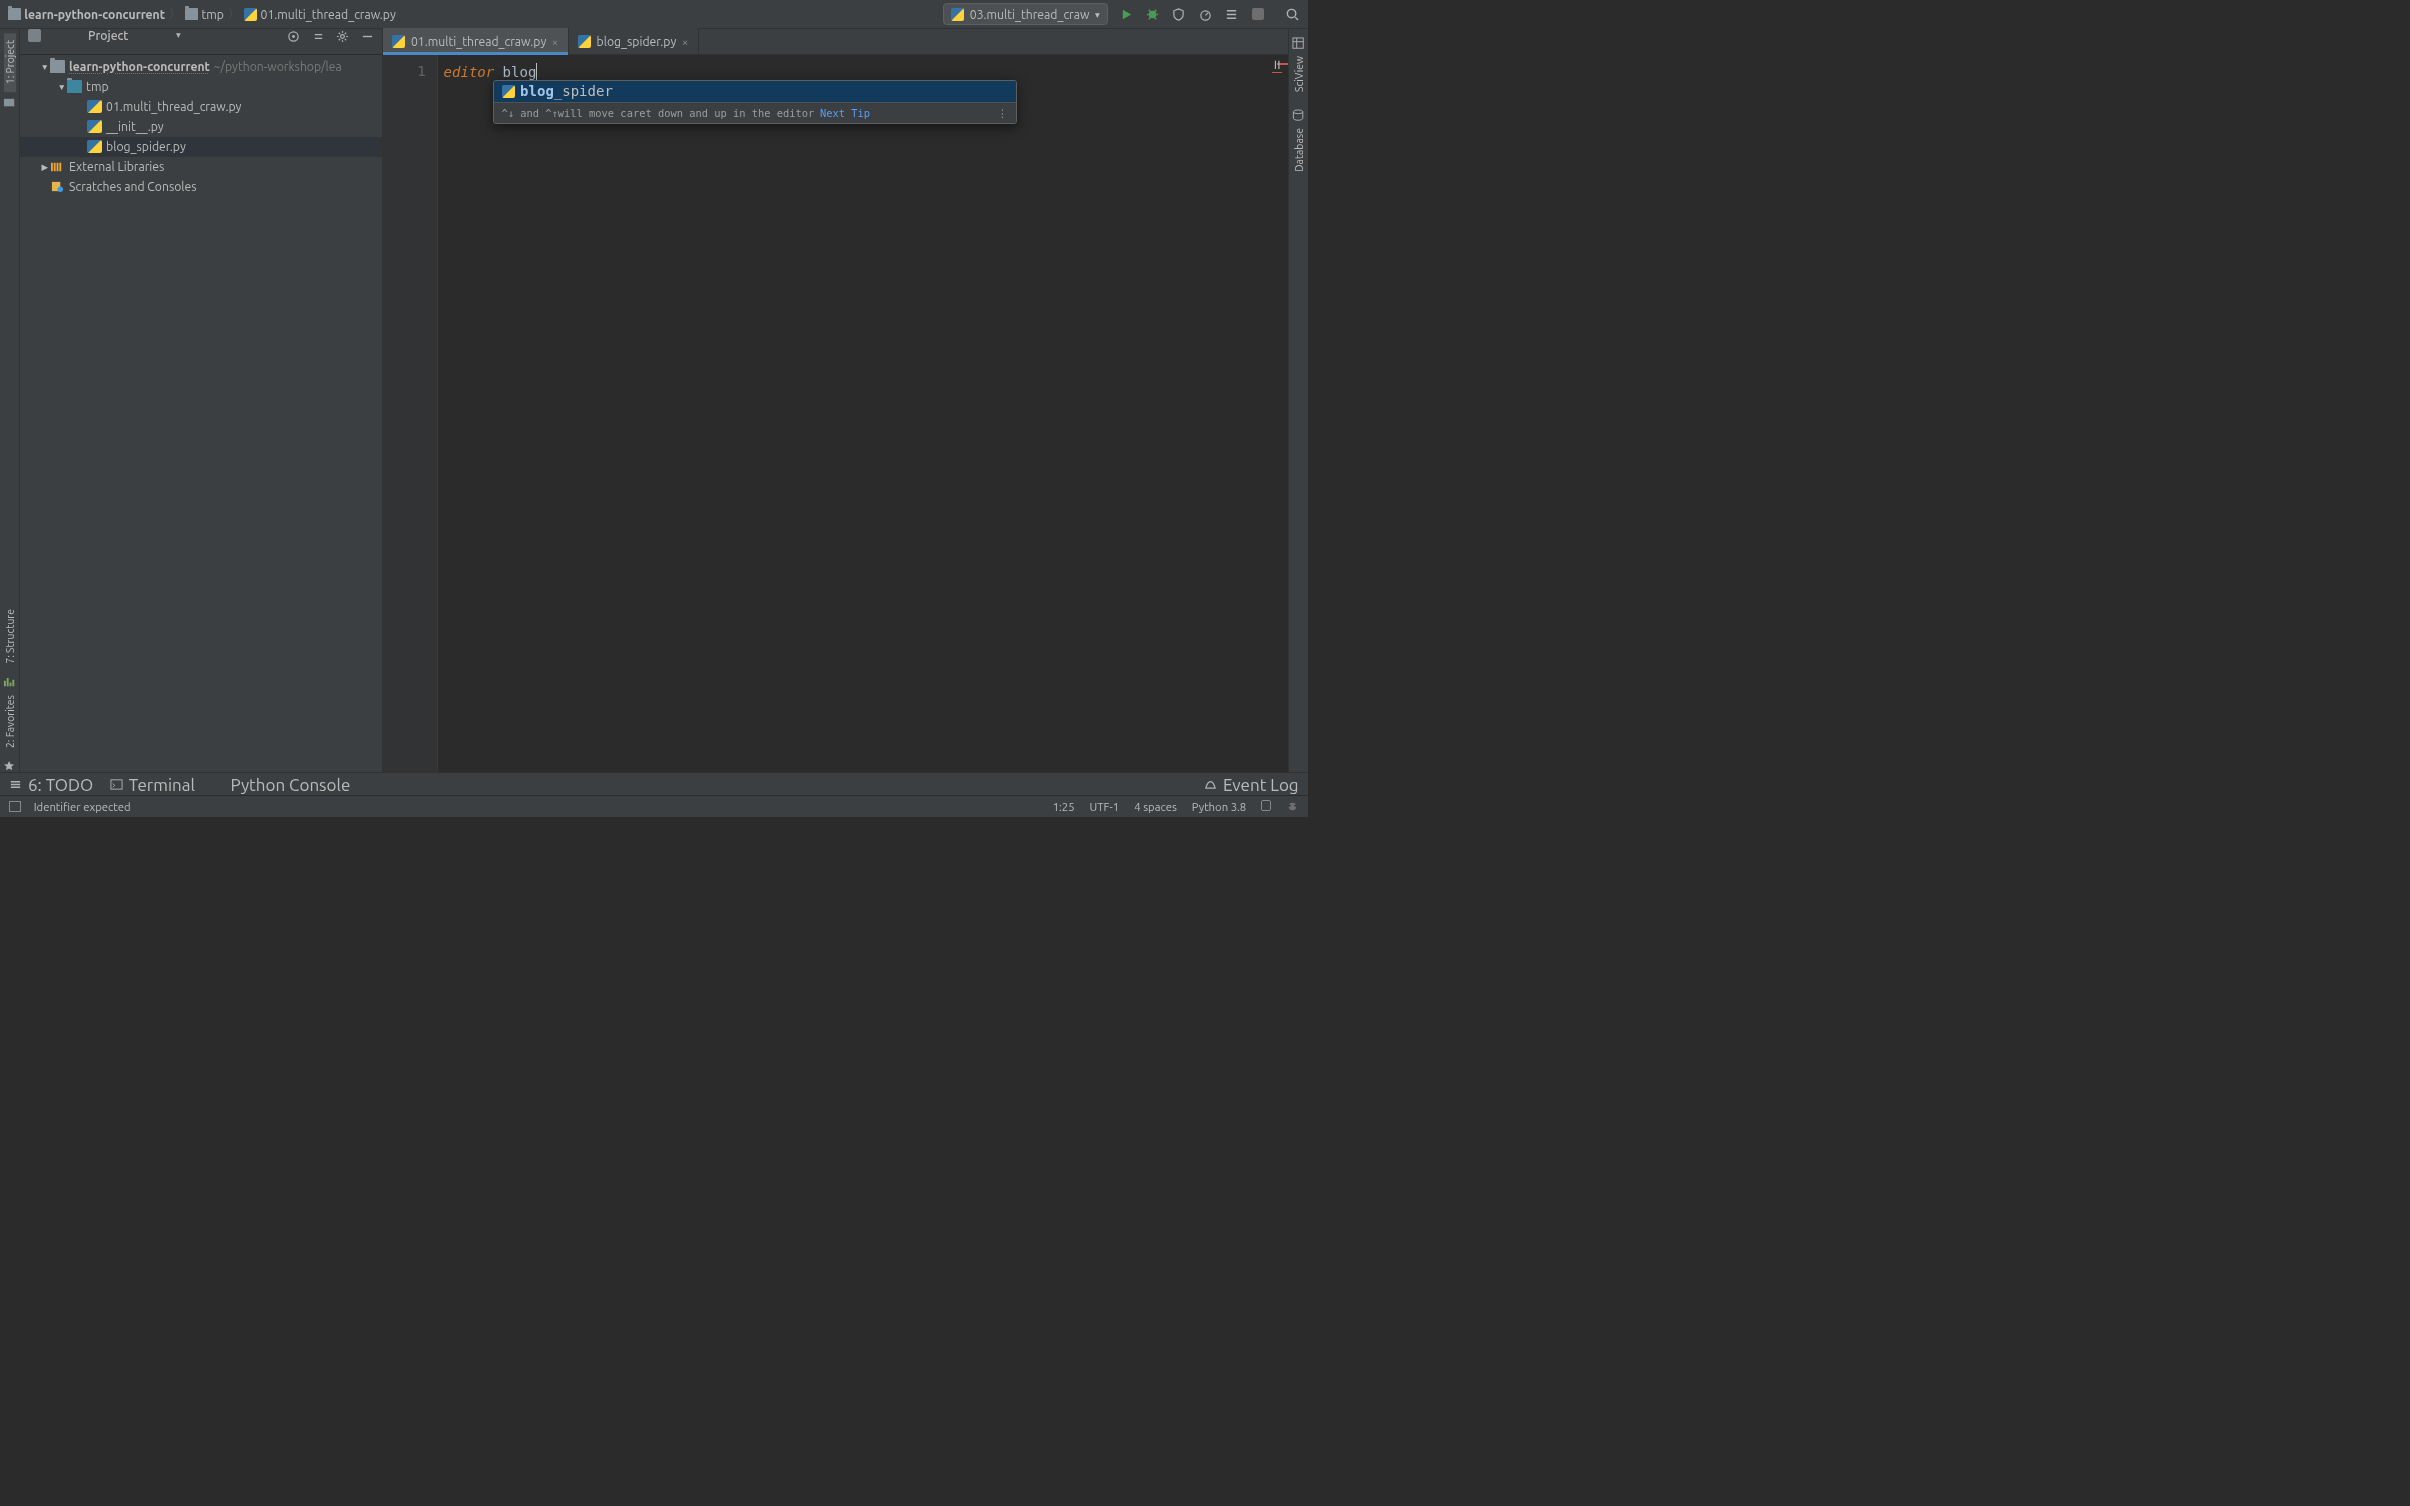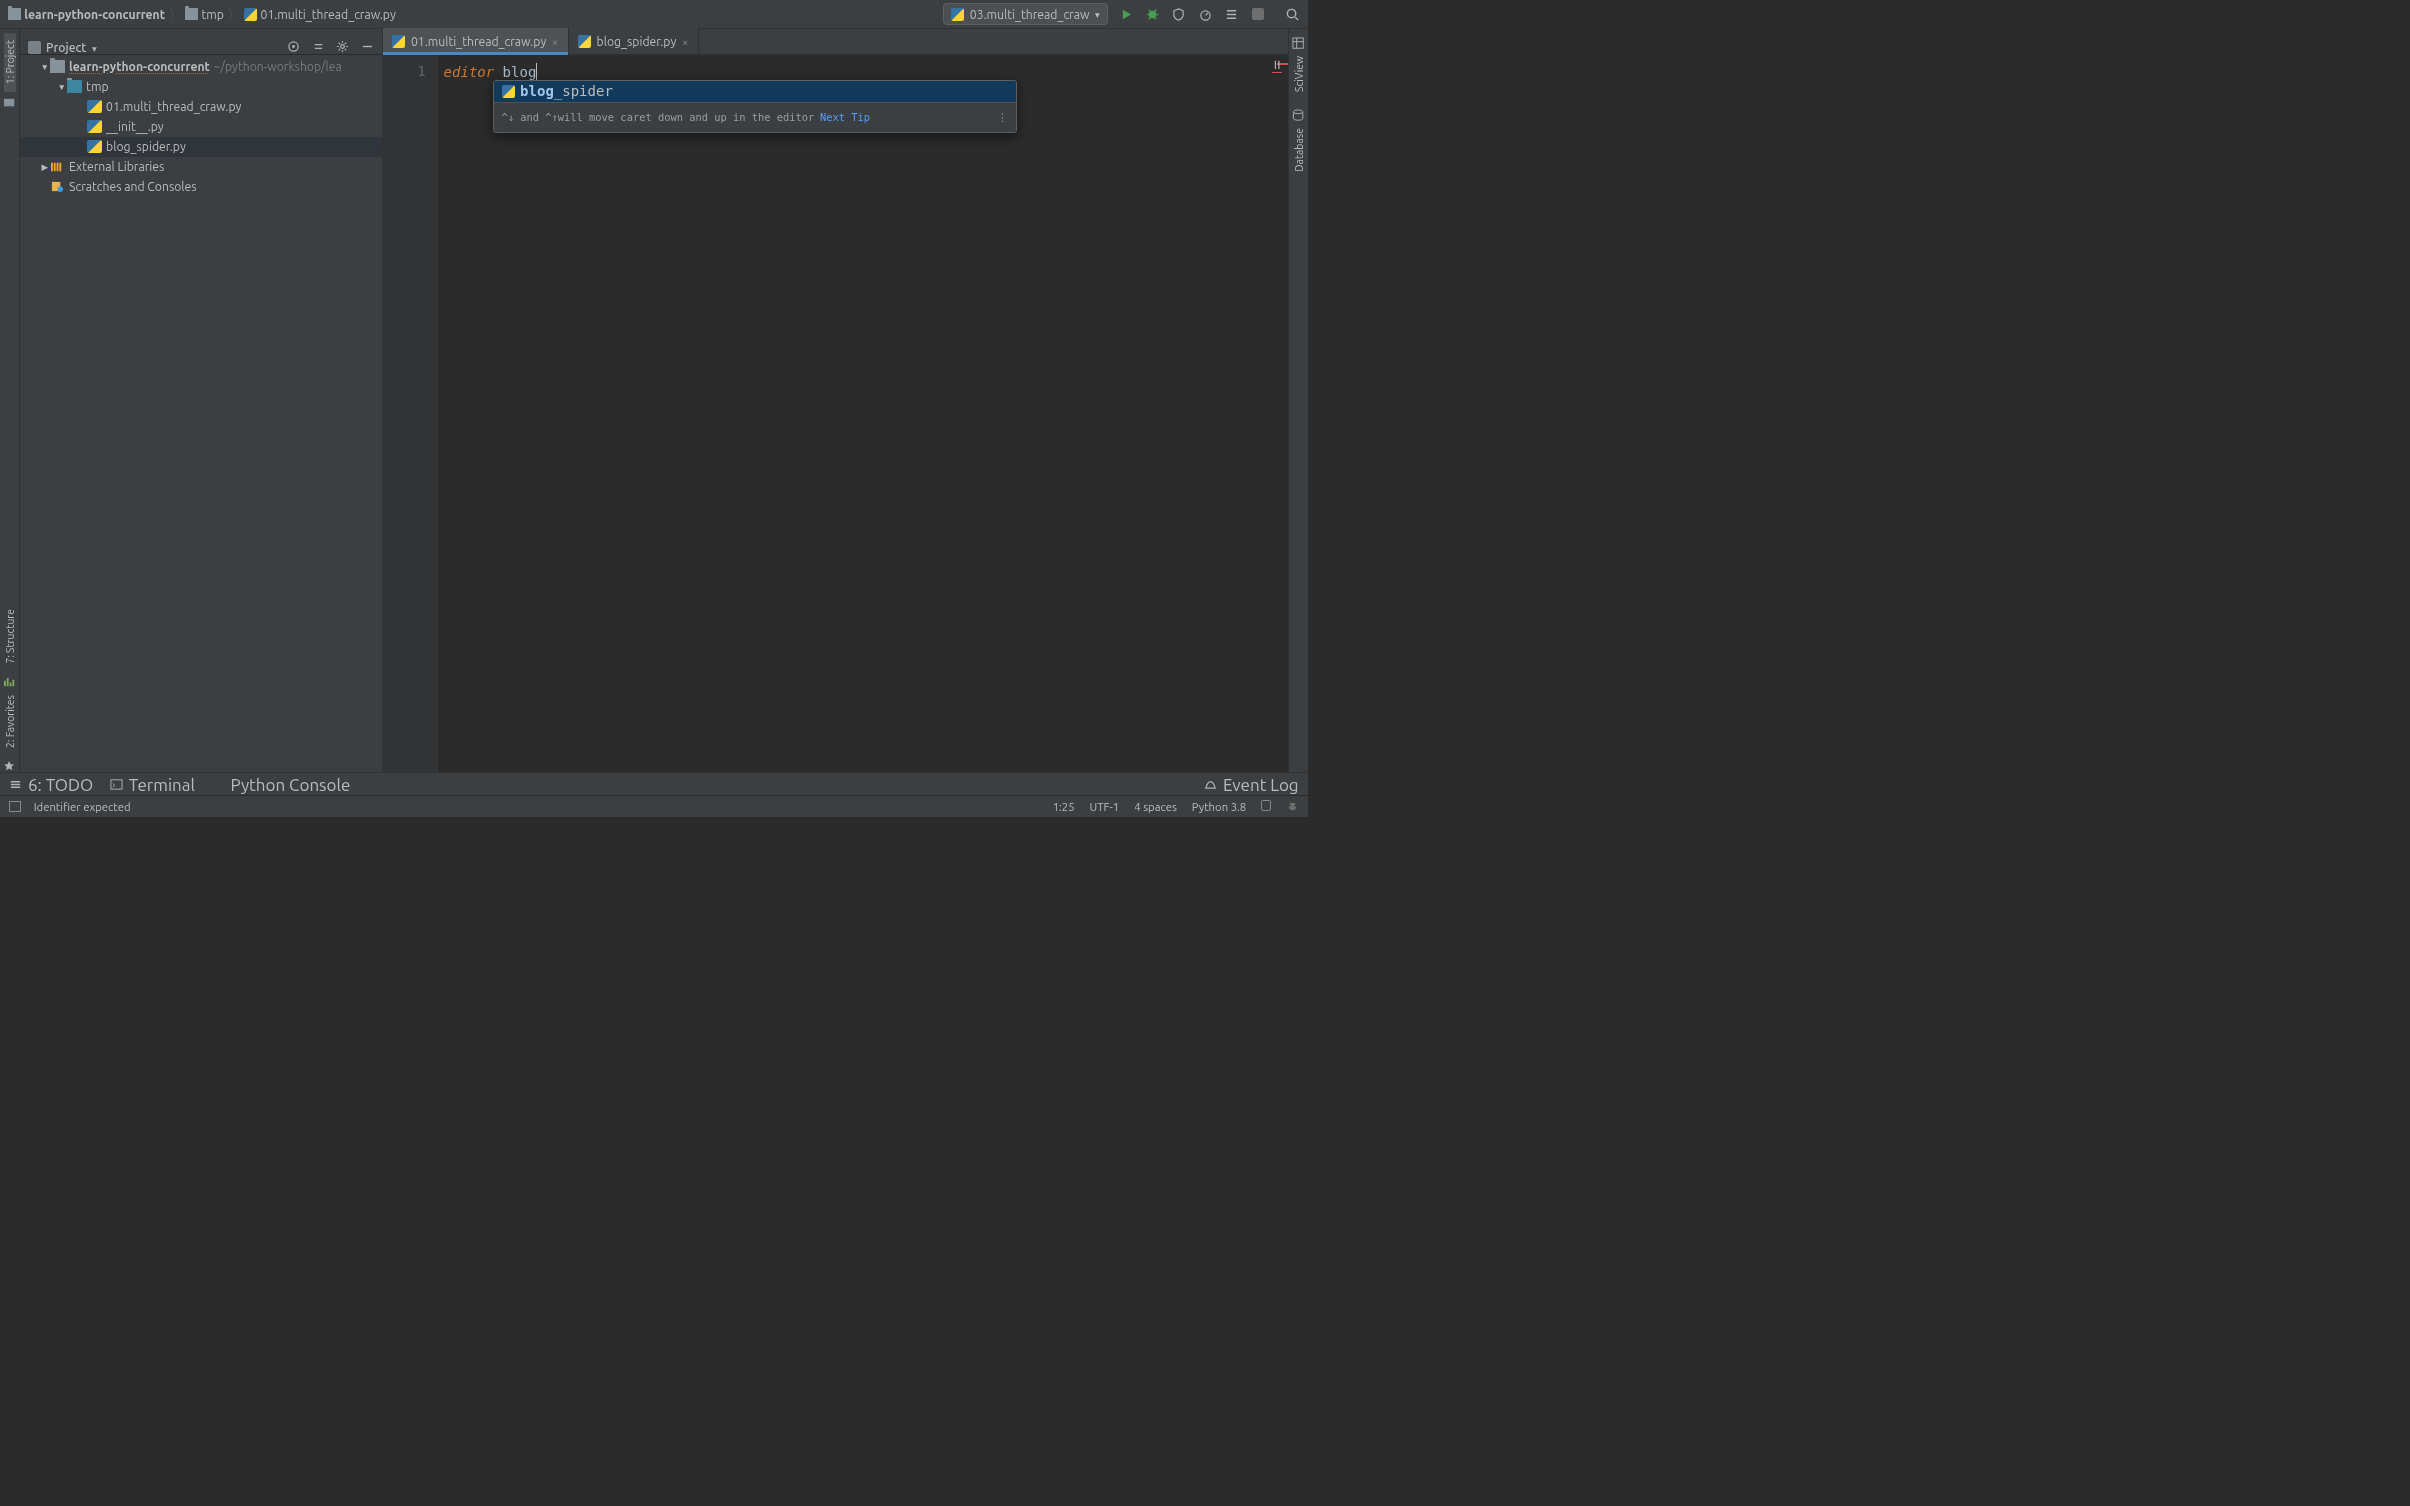--- a/index.html
+++ b/index.html
@@ -75,22 +75,23 @@
 
 .right-gutter {
   width:20px; background:#3c3f41; border-left:0.9px solid #323232;
   display:flex; flex-direction:column; align-items:center; padding-top:3.8px;
 }
 
 
 .project-pane { width:363px; background:#3c3f41; border-right:0.9px solid #323232;
   display:flex; flex-direction:column; }
 .proj-header {
-  height:26px; display:flex; align-items:flex-end; padding:0 7.5px;
+  height:26px; display:flex; align-items:flex-start; padding:0 7.5px;
   border-bottom:0.9px solid #2b2b2b;
+  gap:42px;
 }
 .proj-header .proj-icon { width:13px; height:13px; margin-right:5.6px;
   background:#7a8288; border-radius:1.9px; }
 .proj-header .title { font-weight:500; }
 .proj-header .chev { font-size:9.4px; margin-left:5.6px; color:#afb1b3; }
 .proj-header .tools { margin-left:auto; display:flex; gap:9.4px; }
 .proj-header .tbtn { width:15px; height:15px; color:#afb1b3; display:flex; align-items:center; justify-content:center; }
 
 .tree { flex:1; overflow:auto; padding-top:1.9px; }
 .tree-row { display:flex; align-items:center; height:20px; cursor:pointer; }
@@ -134,21 +135,21 @@
   position:absolute; top:24.5px; left:55px; width:524px;
   background:#3c3f41; border:0.9px solid #5e6060; box-shadow:0 3.8px 11.3px rgba(0,0,0,.5);
   border-radius:2.8px; overflow:hidden; z-index:10;
 }
 .popup-item { display:flex; align-items:center; height:21px; padding:0 7.5px;
   background:#113a5c; }
 .popup-item .ticon{ width:13px; height:13px; margin-right:5.6px;
   background:linear-gradient(135deg,#3573a5 48%,#ffd43b 52%); border-radius:1.9px;}
 .pi-match { color:#a1c5e8; font-weight:600; font-family:Menlo,Consolas,monospace;}
 .pi-rest  { color:#bdbdbd; font-family:Menlo,Consolas,monospace;}
-.popup-tip { display:flex; align-items:center; height:30px; padding:0 7.5px;
+.popup-tip { display:flex; align-items:center; height:21px; padding:0 7.5px;
   background:#3c3f41; border-top:0.9px solid #515151; font-size:10.4px; color:#9c9c9c;}
 .popup-tip .next { color:#589df6; margin-left:5.6px; cursor:pointer;}
 .popup-tip .more { margin-left:auto; color:#9c9c9c; cursor:pointer; letter-spacing:0.9px; }
 
 
 .editor-right-bar { width:11.3px; background:#2b2b2b; }
 .editor-right-bar .mark { width:100%; height:2.8px; background:#c75450; margin-top:7.5px;}
 
 
 .bottom-bar {

